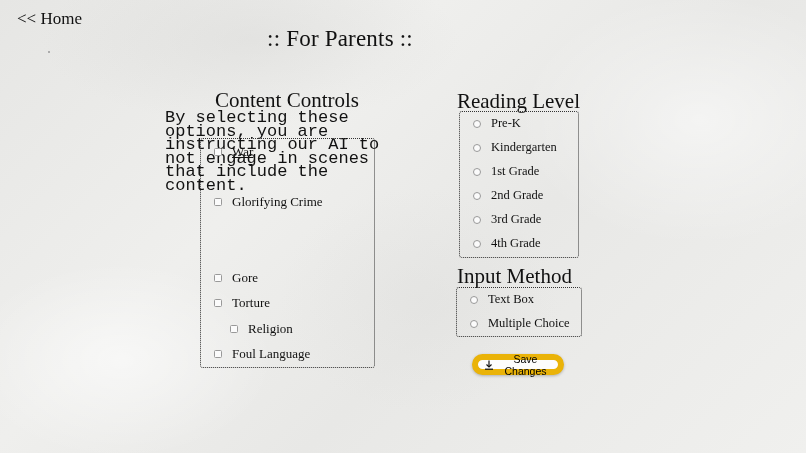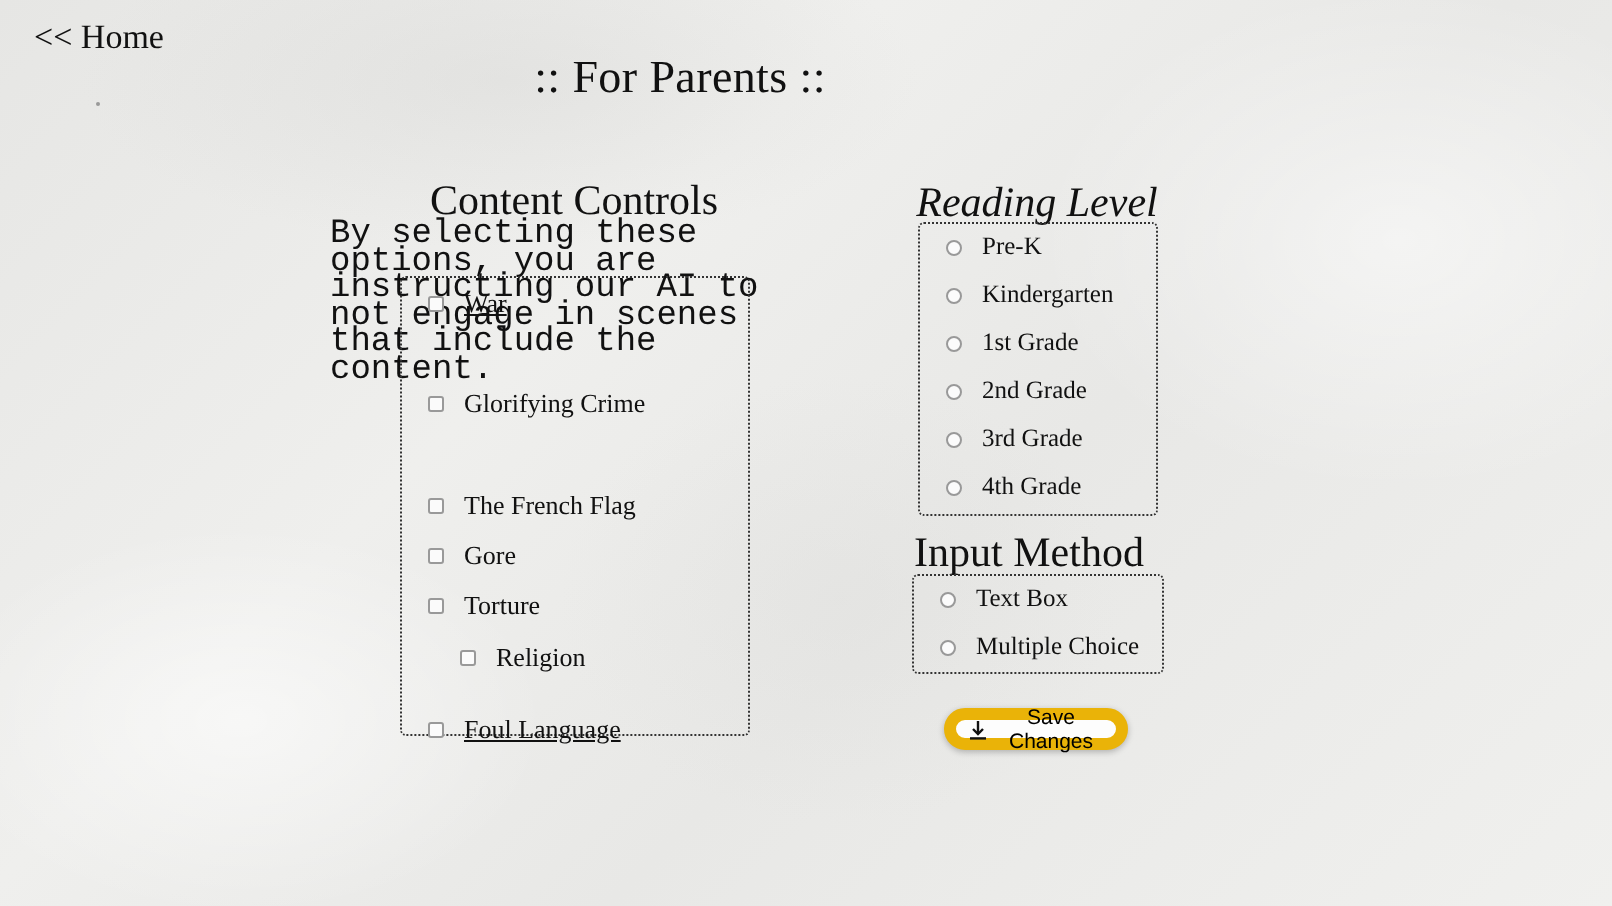--- a/index.html
+++ b/index.html
@@ -58,21 +58,21 @@
     line-height: 13.5px;
     text-align: left;
     font-family: Liberation Mono, monospace;
   }
   .box {
     position: absolute;
     border: 1px dotted #333;
     border-radius: 3px;
   }
   .content-box { left: 200px; top: 138px; width: 173px; height: 228px; }
-  .reading-title { left: 455px; width: 127px; top: 89px; font-style: italic; }
+  .reading-title { left: 455px; width: 127px; top: 89px; }
   .reading-box { left: 459px; top: 111px; width: 118px; height: 145px; }
   .input-title { left: 453px; width: 123px; top: 264px; }
   .input-box { left: 456px; top: 287px; width: 124px; height: 48px; }
 
   .opt {
     position: absolute;
     display: flex;
     align-items: center;
     white-space: nowrap;
     cursor: pointer;
@@ -144,37 +144,33 @@
 
 <div class="box content-box">
   <label class="opt" style="top:5px;text-decoration:underline;">
     <span class="checkbox"></span>
     <span>War</span>
   </label>
   <label class="opt" style="top:55px;">
     <span class="checkbox"></span>
     <span>Glorifying Crime</span>
   </label>
-  <label class="opt" style="top:106px;">
-    <span class="checkbox"></span>
-    <span>The French Flag</span>
-  </label>
   <label class="opt" style="top:131px;">
     <span class="checkbox"></span>
     <span>Gore</span>
   </label>
   <label class="opt" style="top:156px;align-items:center;">
     <span class="checkbox"></span>
     <span>Torture</span>
   </label>
   <label class="opt" style="top:182px;padding-left:16px;">
     <span class="checkbox"></span>
     <span>Religion</span>
   </label>
-  <label class="opt" style="top:218px;text-decoration:underline;">
+  <label class="opt" style="top:207px;">
     <span class="checkbox"></span>
     <span>Foul Language</span>
   </label>
 </div>
 
 <h2 class="section-title reading-title">Reading Level</h2>
 <div class="box reading-box">
   <label class="opt" style="top:4px;">
     <span class="radio"></span>
     <span>Pre-K</span>

